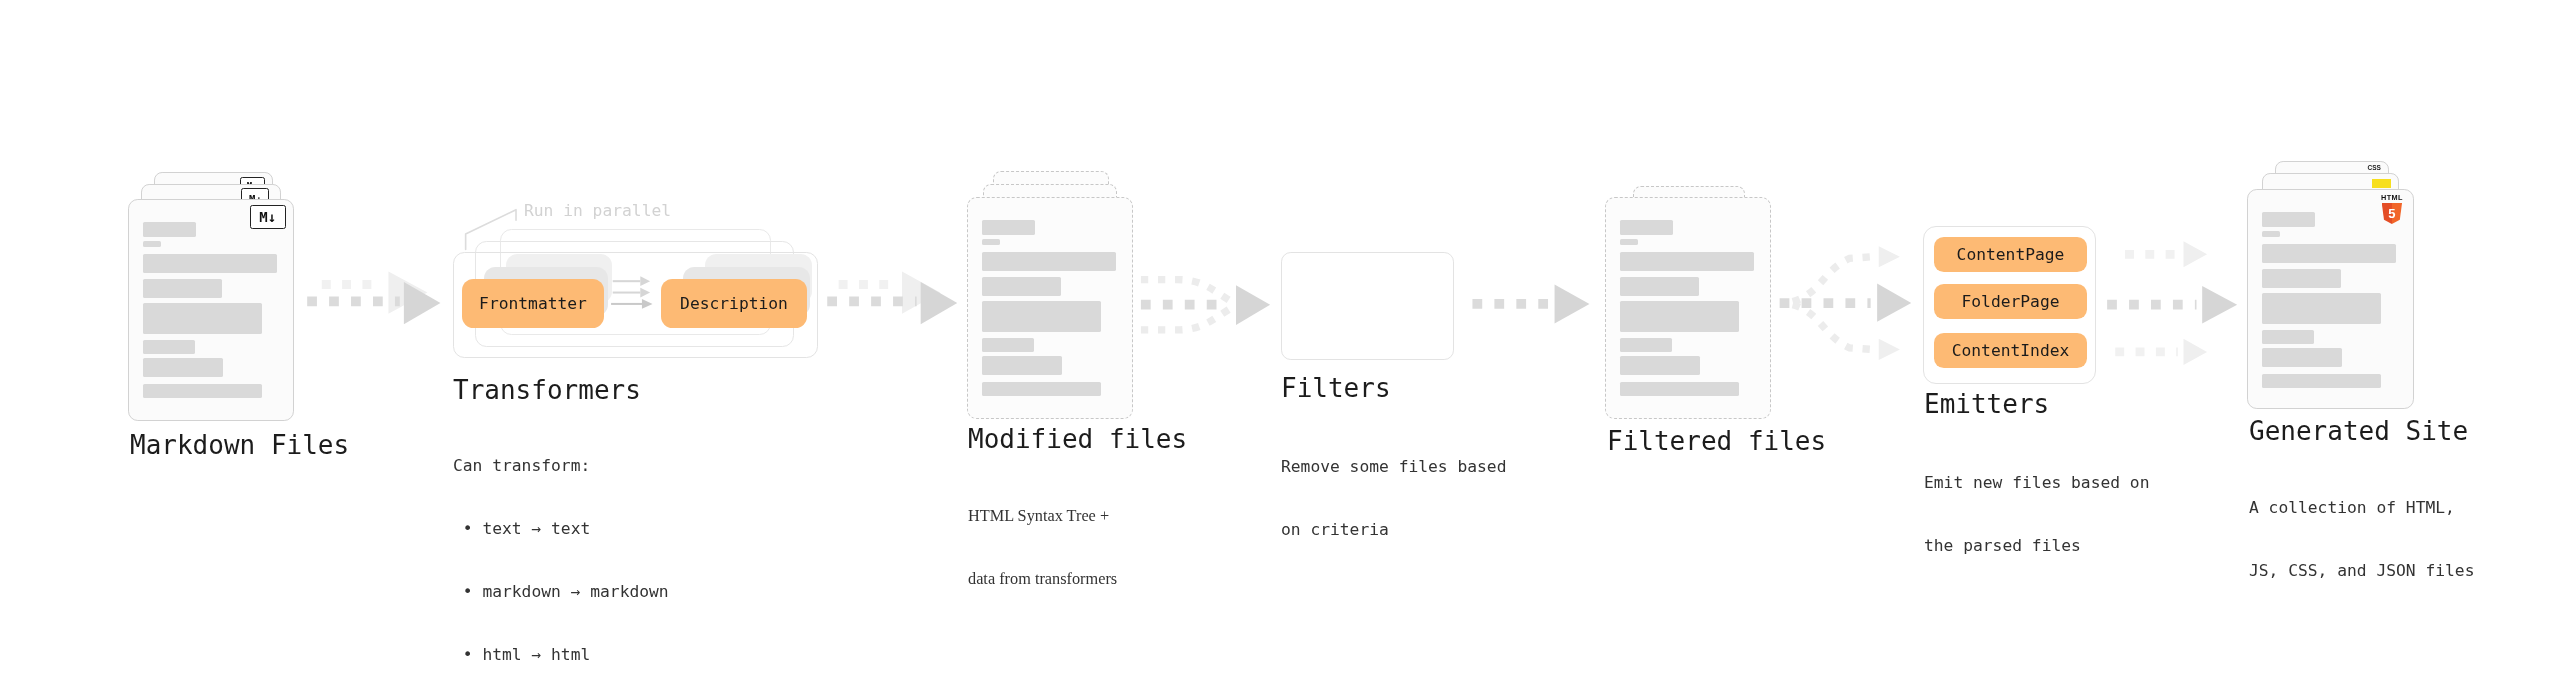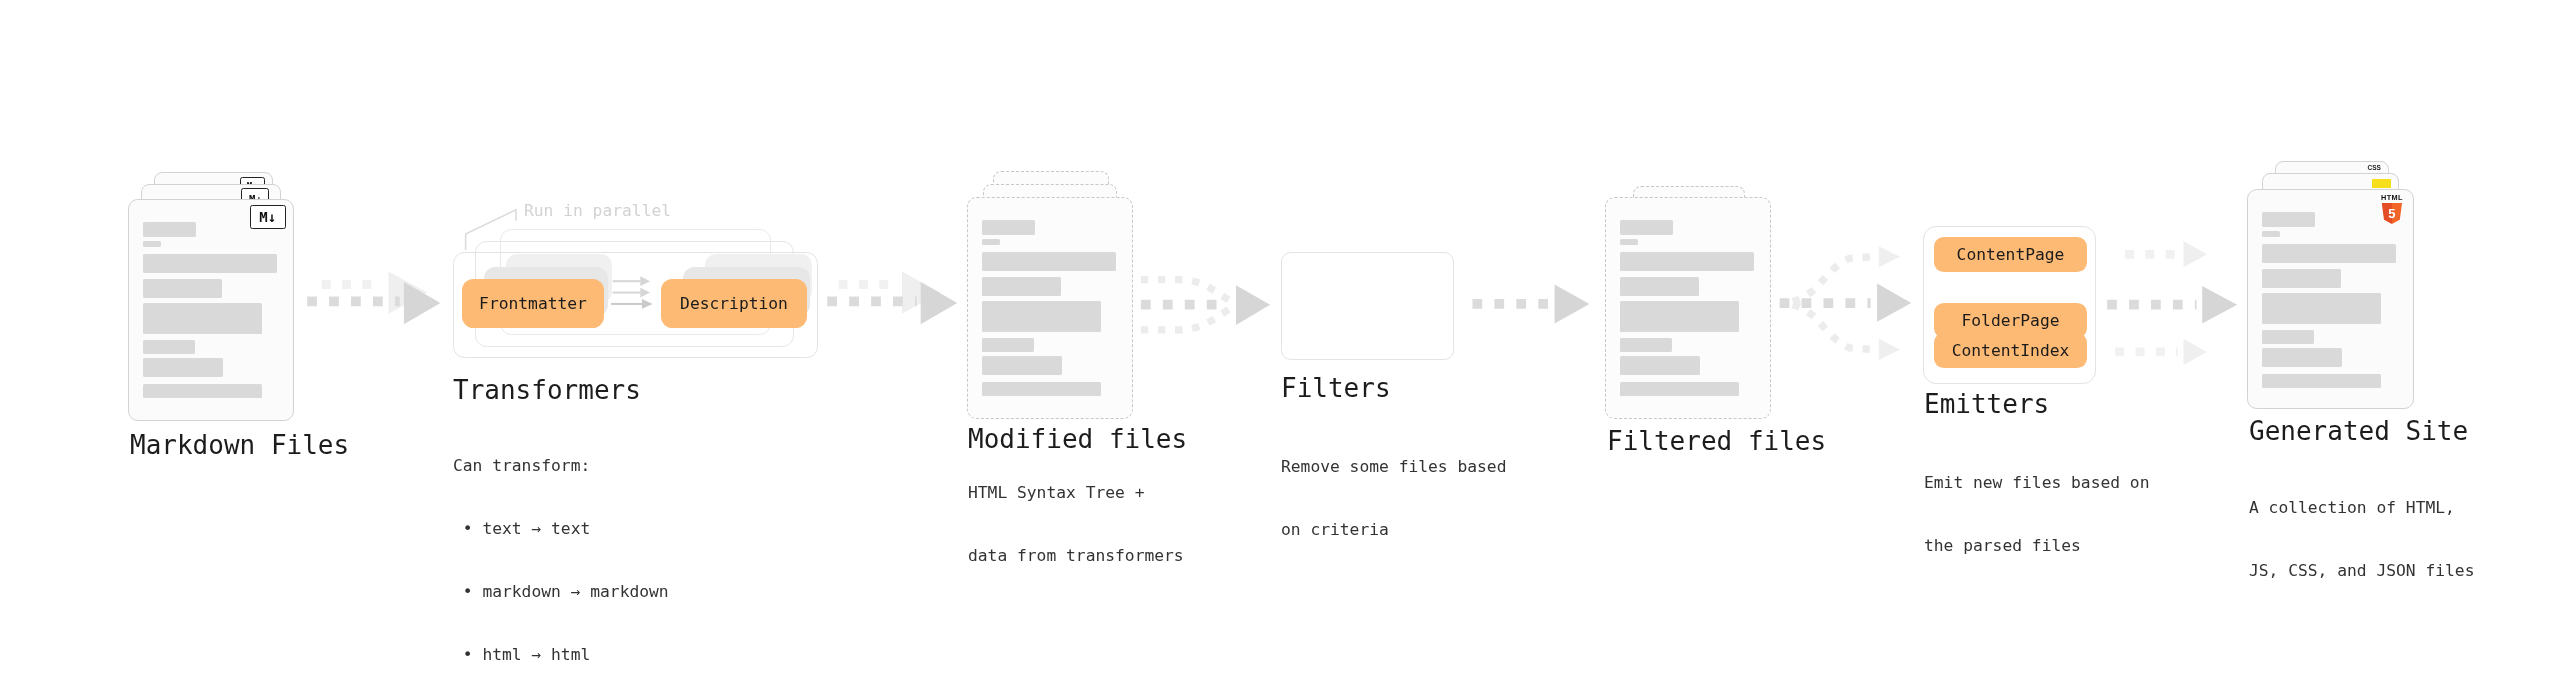--- a/index.html
+++ b/index.html
@@ -169,21 +169,21 @@
     <div class="sk sk1"></div>
       <div class="sk sk2"></div>
     <div class="sk sk3"></div>
       <div class="sk sk4"></div>
     <div class="sk sk5"></div>
       <div class="sk sk6"></div>
     <div class="sk sk7"></div>
       <div class="sk sk8"></div>
   </div>
   <div class="h" style="left:968px;top:426px;">Modified files</div>
-  <div class="txt" style="left:968px;top:440px;">
+  <div class="txt" style="left:968px;top:463px;font-family:Liberation Serif, serif;">
     <div>HTML Syntax Tree +</div>
     <div>data from transformers</div>
   </div>
 
   <div class="obox" style="left:1281px;top:252px;width:173px;height:108px;border-radius:9.8px;"></div>
   <div class="h" style="left:1281px;top:375px;">Filters</div>
   <div class="txt" style="left:1281px;top:414px;">
     <div>Remove some files based</div>
     <div>on criteria</div>
   </div>
@@ -196,21 +196,21 @@
       <div class="sk sk4"></div>
     <div class="sk sk5"></div>
       <div class="sk sk6"></div>
     <div class="sk sk7"></div>
       <div class="sk sk8"></div>
   </div>
   <div class="h" style="left:1607px;top:428px;">Filtered files</div>
 
   <div class="obox" style="left:1923px;top:226px;width:173px;height:158px;border-radius:13px;"></div>
   <div class="pill" style="left:1934px;top:237px;width:153px;height:35px;border-radius:9.8px;"><span>ContentPage</span></div>
-  <div class="pill" style="left:1934px;top:284px;width:153px;height:35px;border-radius:9.8px;margin-top:19px;"><span>FolderPage</span></div>
+  <div class="pill" style="left:1934px;top:284px;width:153px;height:35px;border-radius:9.8px;"><span>FolderPage</span></div>
   <div class="pill" style="left:1934px;top:333px;width:153px;height:35px;border-radius:9.8px;"><span>ContentIndex</span></div>
   <div class="h" style="left:1924px;top:391px;">Emitters</div>
   <div class="txt" style="left:1924px;top:430px;">
     <div>Emit new files based on</div>
     <div>the parsed files</div>
   </div>
 
   <div class="card tab" style="left:2275px;top:161px;width:114px;height:46px;">
     <div class="cssbadge" style="right:6.5px;top:3.3px;width:14.6px;"><span>CSS</span></div>
   </div>

